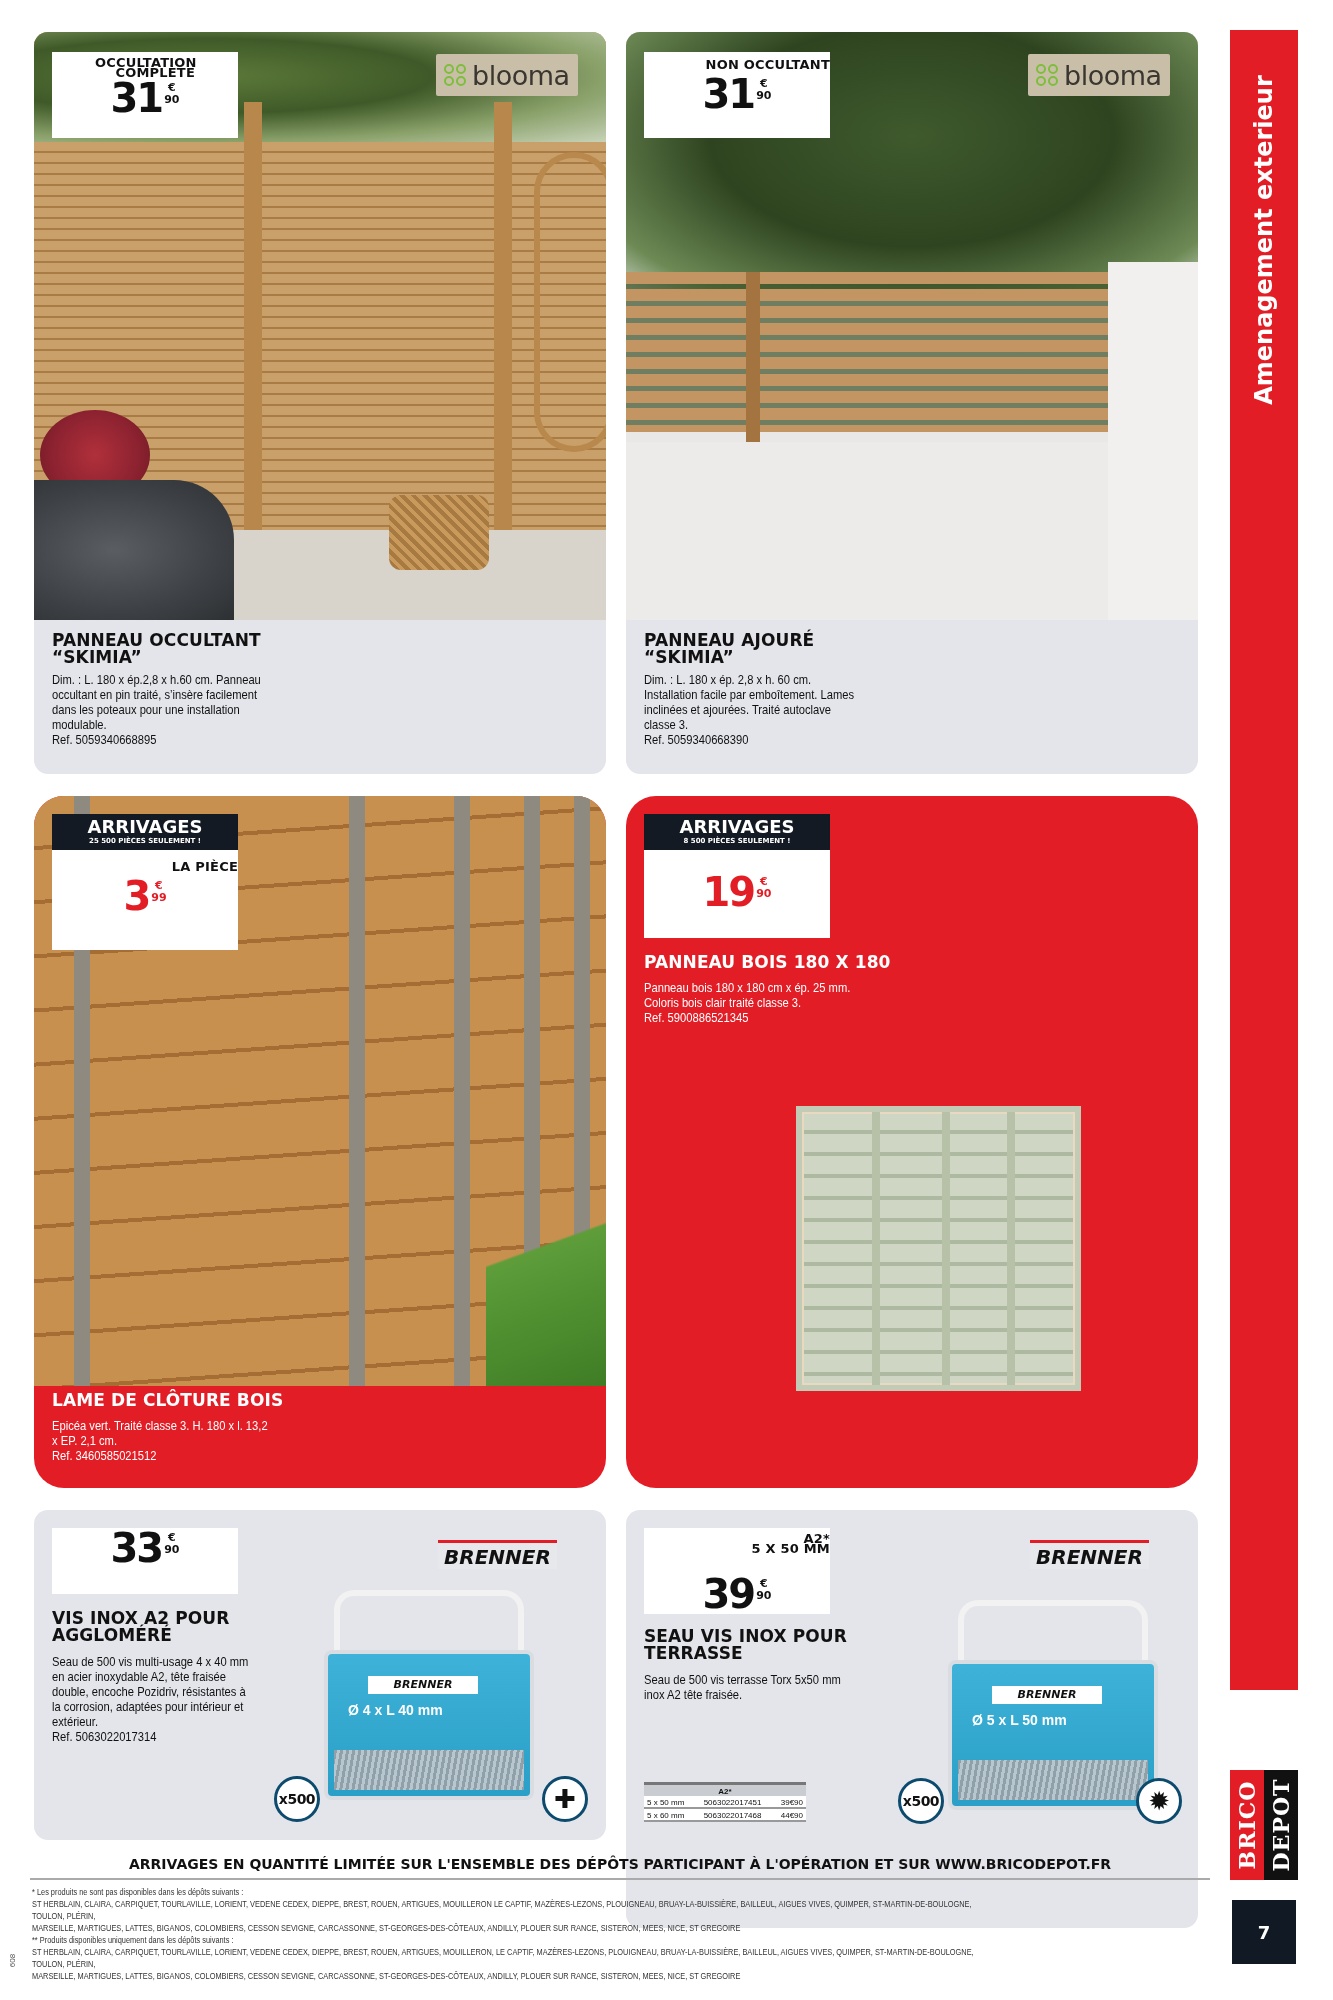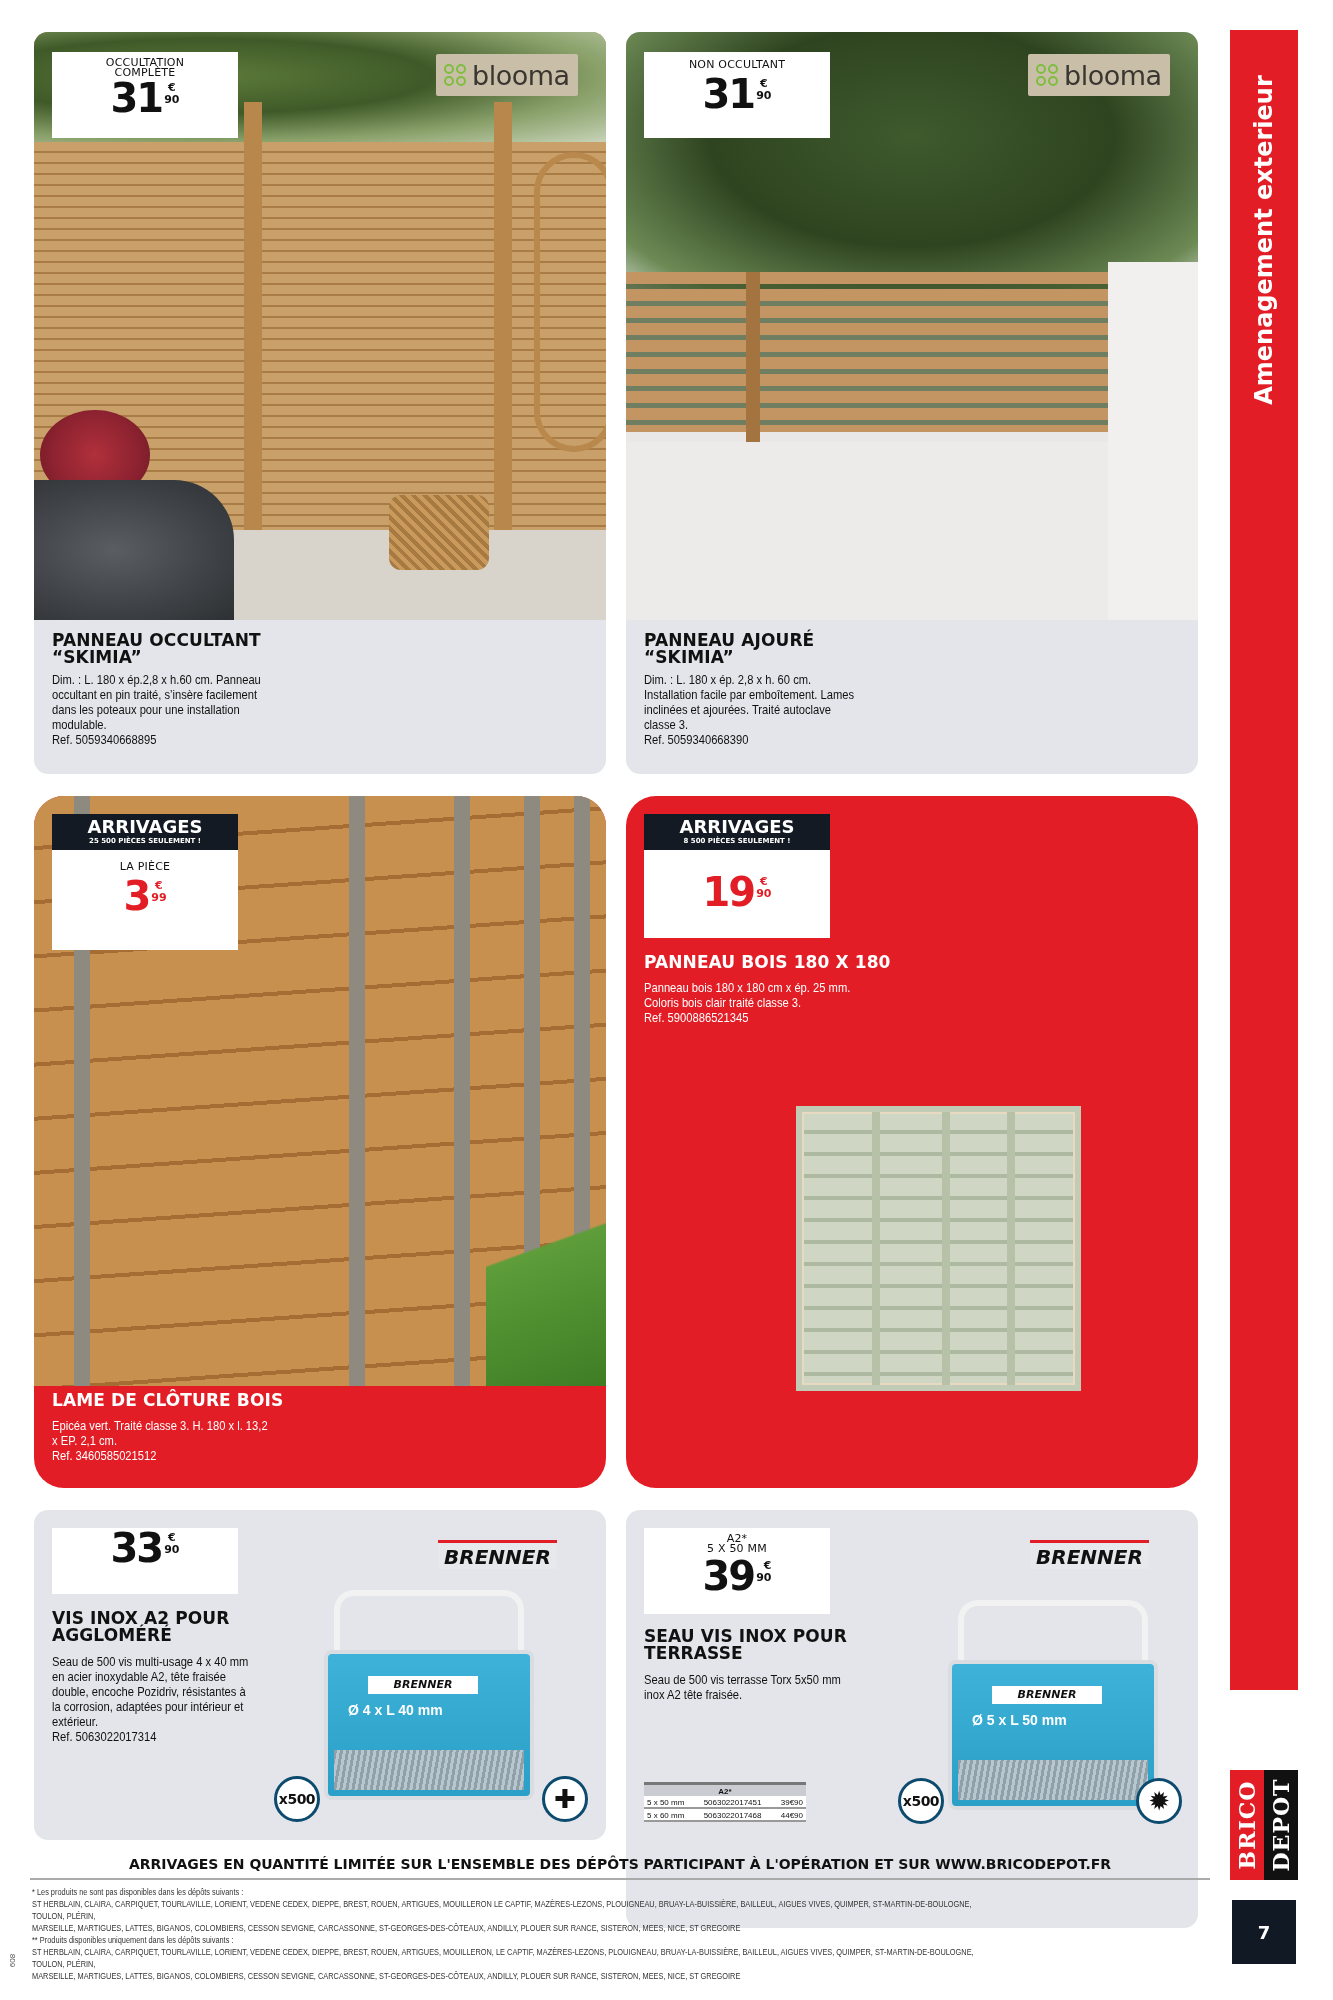--- a/index.html
+++ b/index.html
@@ -55,21 +55,21 @@
     .bucket .body { position: absolute; left: 0; top: 60px; width: 210px; height: 150px; border-radius: 8px;
       background: linear-gradient(180deg, #3eb2d8 0%, #2a9fc7 100%); border: 4px solid #d9dde1; }
     .bucket .label { position: absolute; left: 40px; top: 22px; width: 110px; height: 18px; background: #fff; color: #111;
       font-family: "DejaVu Sans", sans-serif; font-weight: bold; font-size: 11px; text-align: center; line-height: 18px; font-style: italic; }
     .bucket .size { position: absolute; left: 20px; top: 48px; color: #fff; font-size: 14px; font-weight: bold; }
     .bucket .screws { position: absolute; left: 6px; bottom: 6px; width: 190px; height: 40px;
       background: repeating-linear-gradient(100deg, #9aa0a6 0px, #9aa0a6 3px, #c7cbcf 3px, #c7cbcf 6px); opacity: 0.9; }
 
     
     .price-box { position: absolute; background: #fff; text-align: center; }
-    .price-caption { font-family: "DejaVu Sans", sans-serif; font-weight: normal; font-size: 11px; line-height: 10px; letter-spacing: 0.2px; }
+    .price-caption { font-family: "DejaVu Sans", sans-serif; font-weight: bold; font-size: 13px; line-height: 10px; letter-spacing: 0.2px; text-align: right; }
     .price { display: inline-flex; align-items: flex-start; font-family: "DejaVu Sans", sans-serif; font-weight: bold; line-height: 1; }
     .price .int { font-size: 40px; letter-spacing: -2px; }
     .price .dec { display: flex; flex-direction: column; font-size: 11px; margin-left: 2px; margin-top: 4px; line-height: 12px; }
     .price.red { color: #e31d25; }
     .arrivages-head { background: #141a23; color: #fff; text-align: center; padding: 3px 0 4px 0; }
     .arrivages-head .t { font-family: "DejaVu Sans", sans-serif; font-weight: bold; font-size: 18px; line-height: 20px; }
     .arrivages-head .s { font-family: "DejaVu Sans", sans-serif; font-weight: bold; font-size: 7px; line-height: 9px; }
 
     .brand-blooma { position: absolute; height: 42px; background: #c9bfa8; border-radius: 2px; display: flex; align-items: center; padding: 0 8px; gap: 6px; }
     .brand-blooma .logo { width: 22px; height: 22px; display: grid; grid-template-columns: 1fr 1fr; gap: 2px; }
@@ -299,21 +299,21 @@
   <div class="badge-round" style="left:240px; top:266px;">x500</div>
   <div class="badge-round" style="left:508px; top:266px;">
       <span class="star">✚</span>
     </div>
 </div>
 
 <div class="card grey" style="left:626px; top:1510px; width:572px; height:418px;">
   <div class="price-box" style="left:18px; top:18px; width:186px; height:86px; padding-top:6px;">
     <div class="price-caption">A2*</div>
     <div class="price-caption">5 X 50 MM</div>
-    <div class="price" style="margin-top:2px;text-align:right;">
+    <div class="price" style="margin-top:20px;">
       <span class="int">39</span>
       <span class="dec">
           <span>€</span>
           <span>90</span>
         </span>
     </div>
   </div>
   <div class="brand-brenner" style="left:404px; top:30px;">BRENNER</div>
   <div class="title" style="left:18px; top:118px;">
     <div>SEAU VIS INOX POUR</div>

